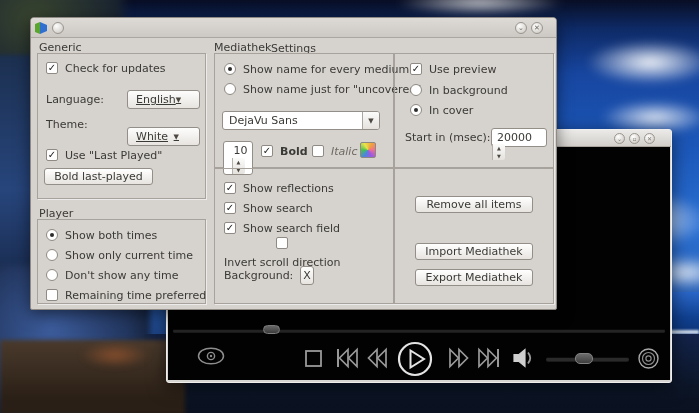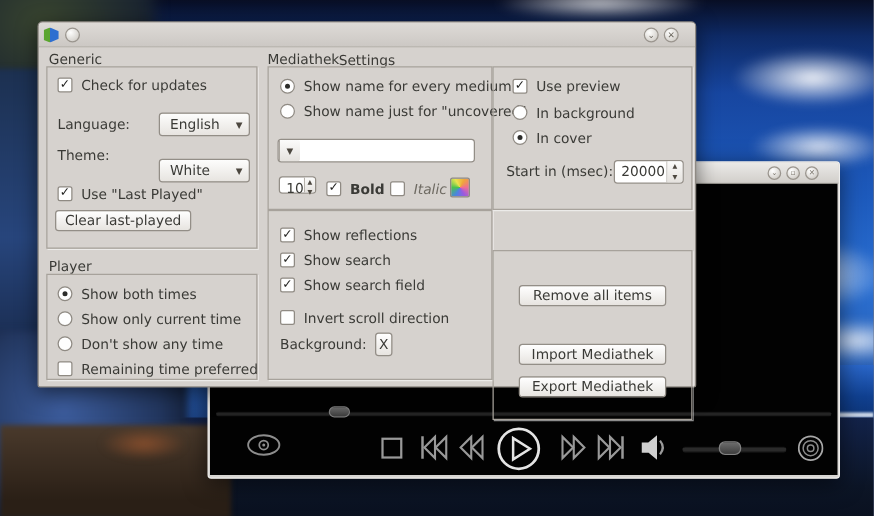--- a/index.html
+++ b/index.html
@@ -65,28 +65,28 @@
   .grouplabel { position:absolute; white-space:nowrap; }
   .frame { position:absolute; border:1px solid #a7a29b; box-shadow:1px 1px 0 rgba(255,255,255,.55); }
   .row { position:absolute; display:flex; align-items:center; gap:7px; height:14px; white-space:nowrap; }
   .cb { width:12px; height:12px; flex:none; background:#fefefe; border:1px solid #8f8a83; border-radius:2px;
     font-size:10px; line-height:10px; text-align:center; color:#21211f; font-weight:bold; }
   .rb { width:12px; height:12px; flex:none; background:#fefefe; border:1px solid #8f8a83; border-radius:50%; position:relative; }
   .rb.sel::after { content:""; position:absolute; left:3px; top:3px; width:4px; height:4px; background:#2c2c2a; border-radius:50%; }
   .btn { position:absolute; background:linear-gradient(#ffffff,#e7e4e0); border:1px solid #938e87; border-radius:3px;
     display:flex; align-items:center; justify-content:center; white-space:nowrap; }
   .dd { position:absolute; background:linear-gradient(#fdfdfc,#e7e4e0); border:1px solid #938e87; border-radius:3px;
-    display:flex; align-items:center; padding:0 5px 0 8px; }
+    display:flex; align-items:center; padding:0 20px 0 8px;text-decoration:underline; }
   .dd .lbl { flex:1; }
   .arr { font-size:7px; color:#4c473f; }
   .combo { position:absolute; background:#fff; border:1px solid #938e87; border-radius:3px; display:flex; align-items:center; }
   .combo .lbl { flex:1; padding-left:6px; }
   .combo .arrbox { width:17px; align-self:stretch; border-left:1px solid #aaa59e; border-radius:0 2px 2px 0;
     background:linear-gradient(#fbfbfa,#e5e2de); display:flex; align-items:center; justify-content:center; }
-  .spin { position:absolute; background:#fff; border:1px solid #938e87; border-radius:3px; display:flex; }
+  .spin { position:absolute; background:#fff; border:1px solid #938e87; border-radius:3px; display:flex;flex-direction:column; }
   .spin .val { flex:1; padding:2px 0 0 5px; }
   .spin .arrows { width:13px; border-left:1px solid #b5b1aa; display:flex; flex-direction:column;
     background:linear-gradient(#fbfbfa,#e5e2de); border-radius:0 2px 2px 0; }
   .spin .arrows span { flex:1; font-size:5px; line-height:8px; text-align:center; color:#4c473f; }
   .lab { position:absolute; display:flex; align-items:center; white-space:nowrap; }
   .bold-label { font-weight:bold; }
   .italic-label { font-style:italic; color:#6e6a62; }
   .swatch { position:absolute; width:16px; height:16px; border:1px solid #8d8882; border-radius:2px;
     background:conic-gradient(from 210deg, #4a85e0, #49c24e, #e8e44e, #f0a43c, #ef6d95, #9a5ae0, #4a85e0); }
 </style>
@@ -222,21 +222,21 @@
       <div class="lab" style="left:8px; top:61px; height:19px;">Theme:</div>
       <div class="dd" style="left:89px; top:61px; width:73px; height:19px;margin-top:12px;">
         <span class="lbl">White</span>
         <span class="arr">▼</span>
       </div>
       <div class="row" style="left:8px; top:94px;">
         <span class="cb"><span>✓</span></span>
         <span>Use "Last Played"</span>
       </div>
       <div class="btn" style="left:6px; top:114px; width:109px; height:17px;">
-        <span>Clear last-played</span>
+        <span>Bold last-played</span>
       </div>
     </div>
 
     <div class="frame" style="left:6px; top:201px; width:169px; height:85px;">
       <div class="row" style="left:8px; top:28px;">
         <span class="rb"></span>
         <span>Show only current time</span>
       </div>
       <div class="row" style="left:8px; top:8px;">
         <span class="rb sel"></span>
@@ -255,25 +255,26 @@
     <div class="frame" style="left:183px; top:35px; width:180px; height:115px;">
       <div class="row" style="left:9px; top:8px;">
         <span class="rb sel"></span>
         <span>Show name for every medium</span>
       </div>
       <div class="row" style="left:9px; top:28px;">
         <span class="rb"></span>
         <span>Show name just for "uncovered"</span>
       </div>
       <div class="combo" style="left:7px; top:57px; width:158px; height:19px;">
+        <span class="lbl">DejaVu Sans</span>
         <span class="arrbox">
             <span class="arr">▼</span>
           </span>
       </div>
-      <div class="spin" style="left:8px; top:87px; width:30px; height:14px;">
+      <div class="spin" style="left:8px; top:87px; width:30px; height:34px;align-items:center;">
         <span class="val">10</span>
         <span class="arrows">
           <span>▲</span>
           <span>▼</span>
         </span>
       </div>
       <div class="row" style="left:46px; top:90px;">
         <span class="cb"><span>✓</span></span>
         <span class="bold-label">Bold</span>
       </div>
@@ -290,21 +291,21 @@
         <span>Show reflections</span>
       </div>
       <div class="row" style="left:9px; top:32px;">
         <span class="cb"><span>✓</span></span>
         <span>Show search</span>
       </div>
       <div class="row" style="left:9px; top:52px;">
         <span class="cb"><span>✓</span></span>
         <span>Show search field</span>
       </div>
-      <div class="row" style="left:9px; top:78px;">
+      <div class="row" style="left:9px; top:68px;flex-direction:column;">
         <span class="cb"></span>
         <span>Invert scroll direction</span>
       </div>
       <div class="lab" style="left:9px; top:97px; height:19px;">Background:</div>
       <div class="btn" style="left:85px; top:97px; width:14px; height:19px;">
         <span>X</span>
       </div>
     </div>
 
     <div class="frame" style="left:363px; top:35px; width:160px; height:115px;">
@@ -323,21 +324,21 @@
       <div class="lab" style="left:10px; top:74px; height:19px;">Start in (msec):</div>
       <div class="spin" style="left:96px; top:74px; width:56px; height:19px;">
         <span class="val">20000</span>
         <span class="arrows">
           <span>▲</span>
           <span>▼</span>
         </span>
       </div>
     </div>
 
-    <div class="frame" style="left:363px; top:150px; width:160px; height:136px;margin-top:32px;">
+    <div class="frame" style="left:363px; top:150px; width:160px; height:136px;">
       <div class="btn" style="left:20px; top:27px; width:118px; height:17px;">
         <span>Remove all items</span>
       </div>
       <div class="btn" style="left:20px; top:100px; width:118px; height:17px;">
         <span>Export Mediathek</span>
       </div>
       <div class="btn" style="left:20px; top:74px; width:118px; height:17px;">
         <span>Import Mediathek</span>
       </div>
     </div>

